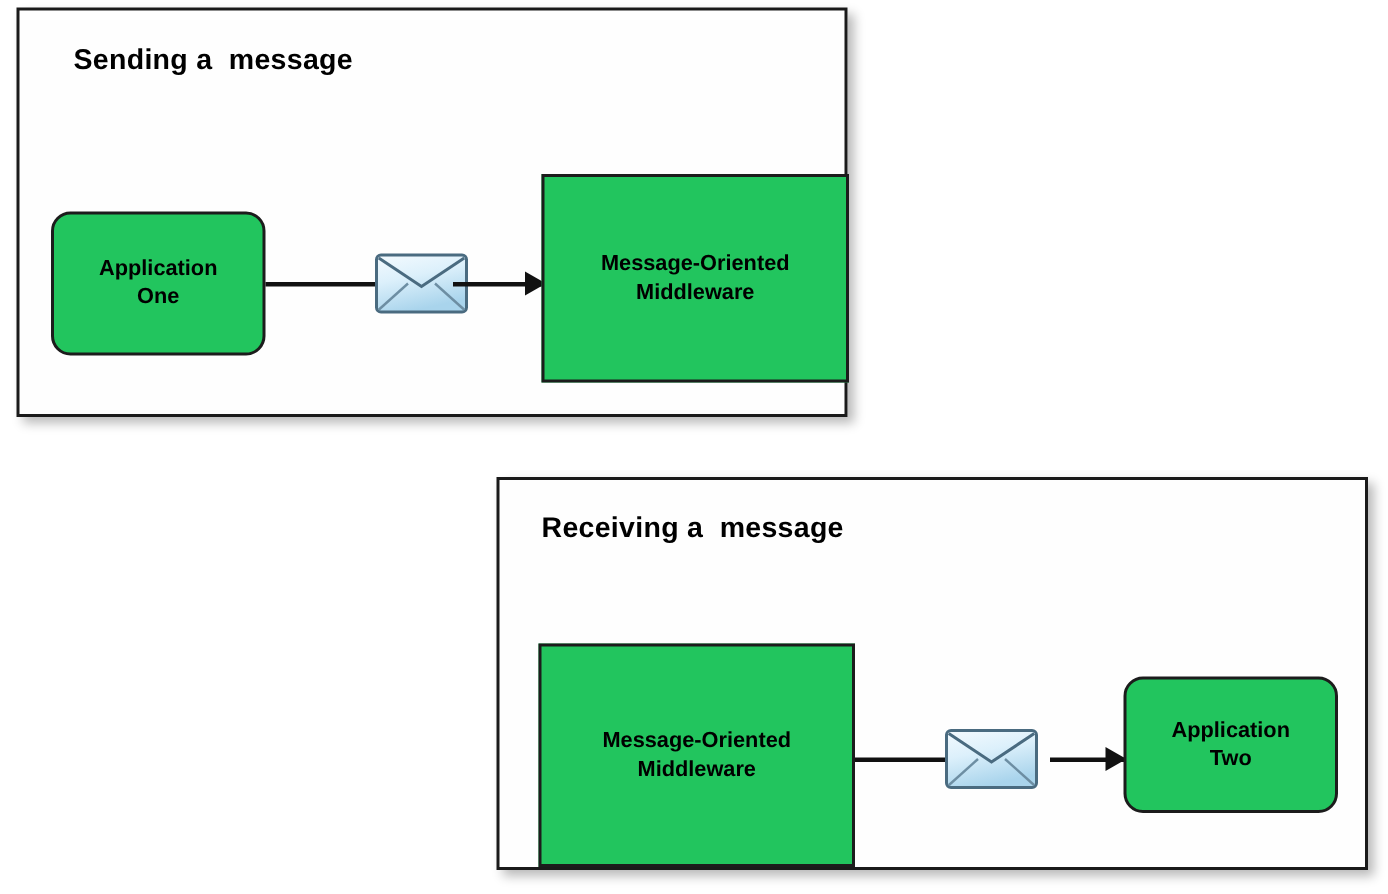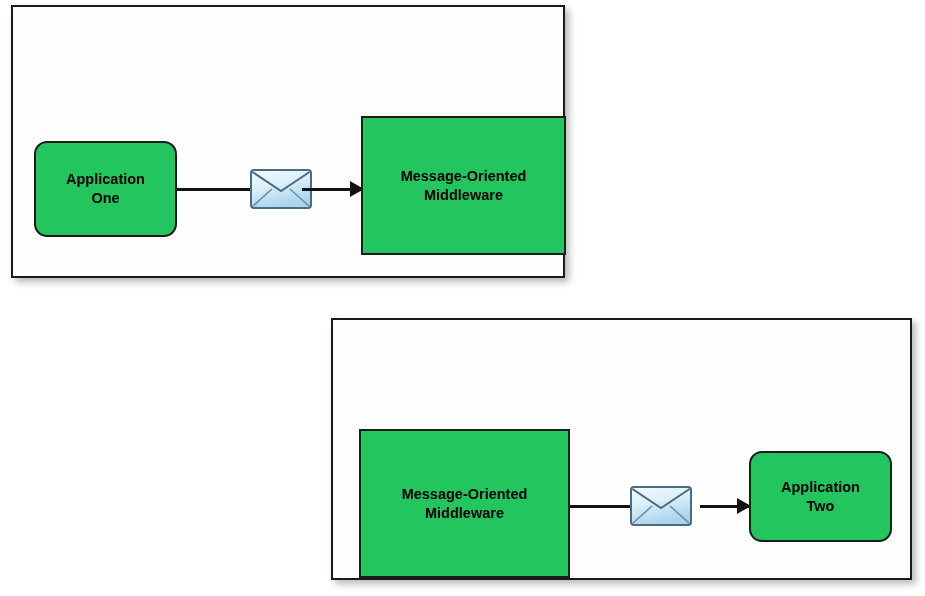--- a/index.html
+++ b/index.html
@@ -115,20 +115,21 @@
   #env-recv { left: 296px; top: 165px; }
   .envelope svg { display: block; width: 100%; height: 100%; }
 </style>
 </head>
 <body>
 
 <div id="canvas">
 
   <div class="panel" id="panel-send">
 
+    <div class="panel-title">Sending a  message</div>
 
     <div class="node rounded" id="node-app-one">
       <span class="node-label">Application
 One</span>
     </div>
 
     <div class="connector" id="conn-send-a"></div>
 
     <div class="envelope" id="env-send">
       <svg viewBox="0 0 64 42" xmlns="http://www.w3.org/2000/svg">
@@ -150,20 +151,21 @@
     <div class="arrowhead" id="arrow-send"></div>
 
     <div class="node" id="node-mom-send">
       <span class="node-label">Message-Oriented
 Middleware</span>
     </div>
   </div>
 
   <div class="panel" id="panel-receive">
 
+    <div class="panel-title">Receiving a  message</div>
 
     <div class="node" id="node-mom-receive">
       <span class="node-label">Message-Oriented
 Middleware</span>
     </div>
 
     <div class="connector" id="conn-recv-a"></div>
 
     <div class="envelope" id="env-recv">
       <svg viewBox="0 0 64 42" xmlns="http://www.w3.org/2000/svg">

